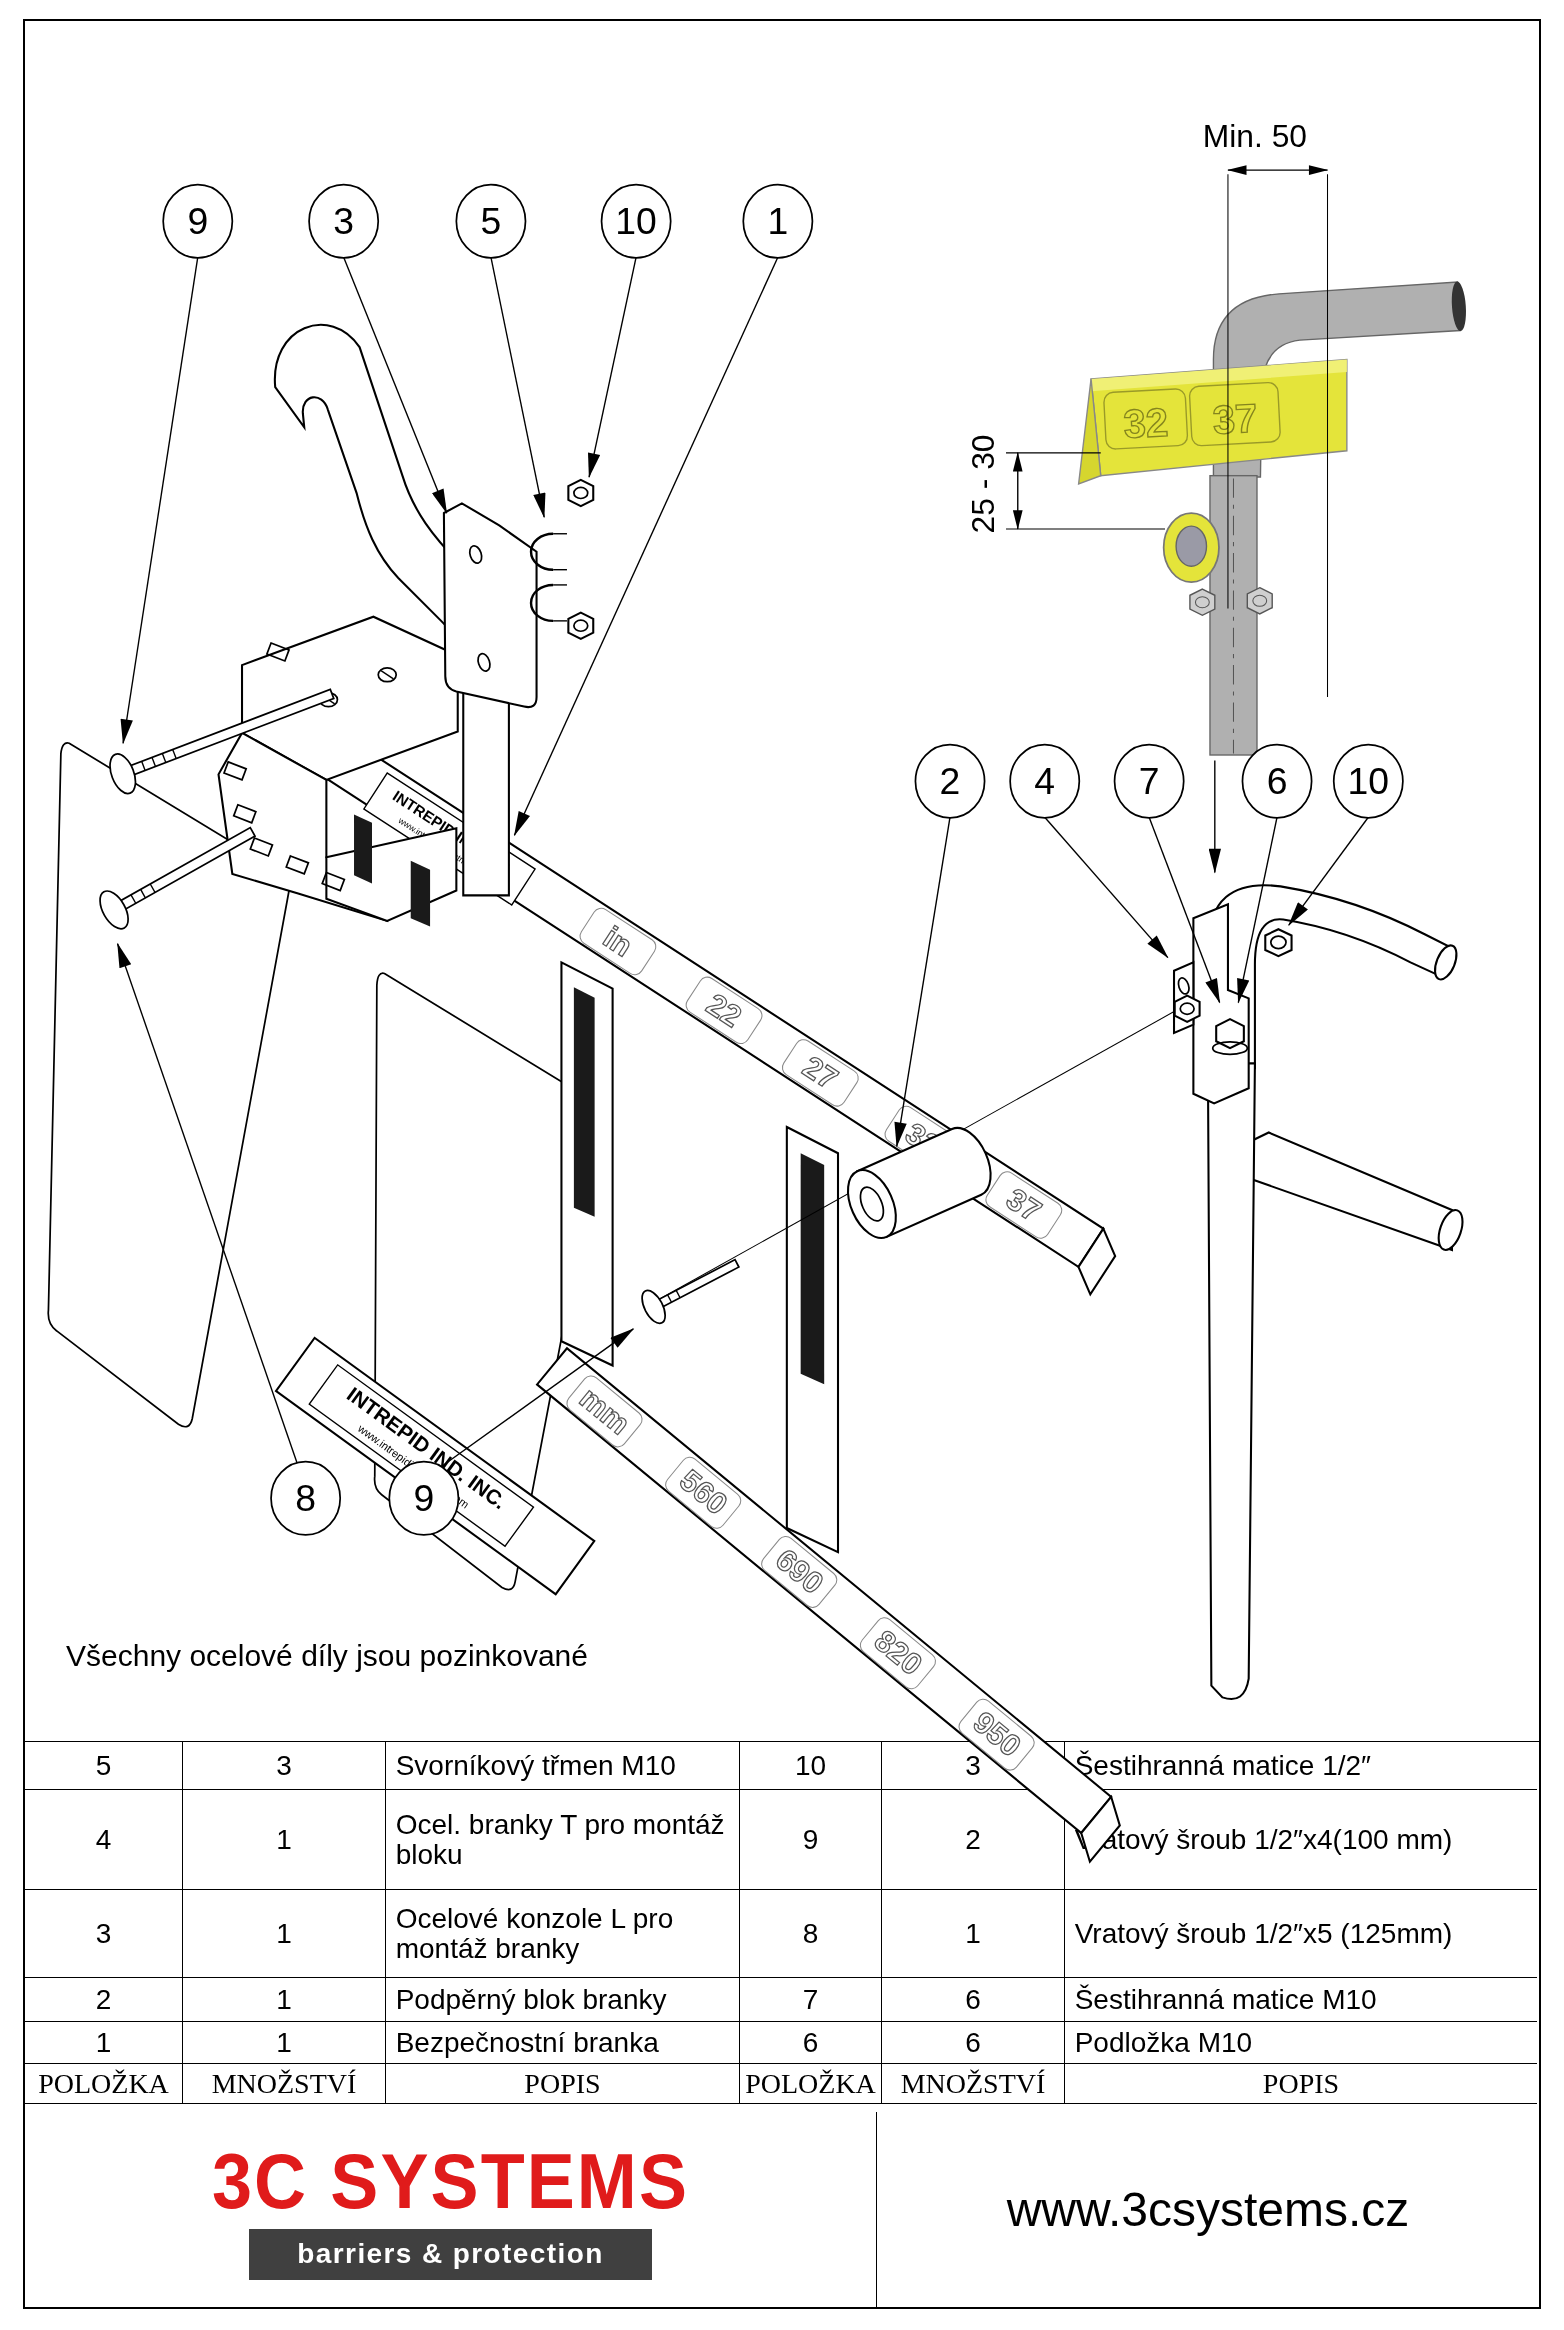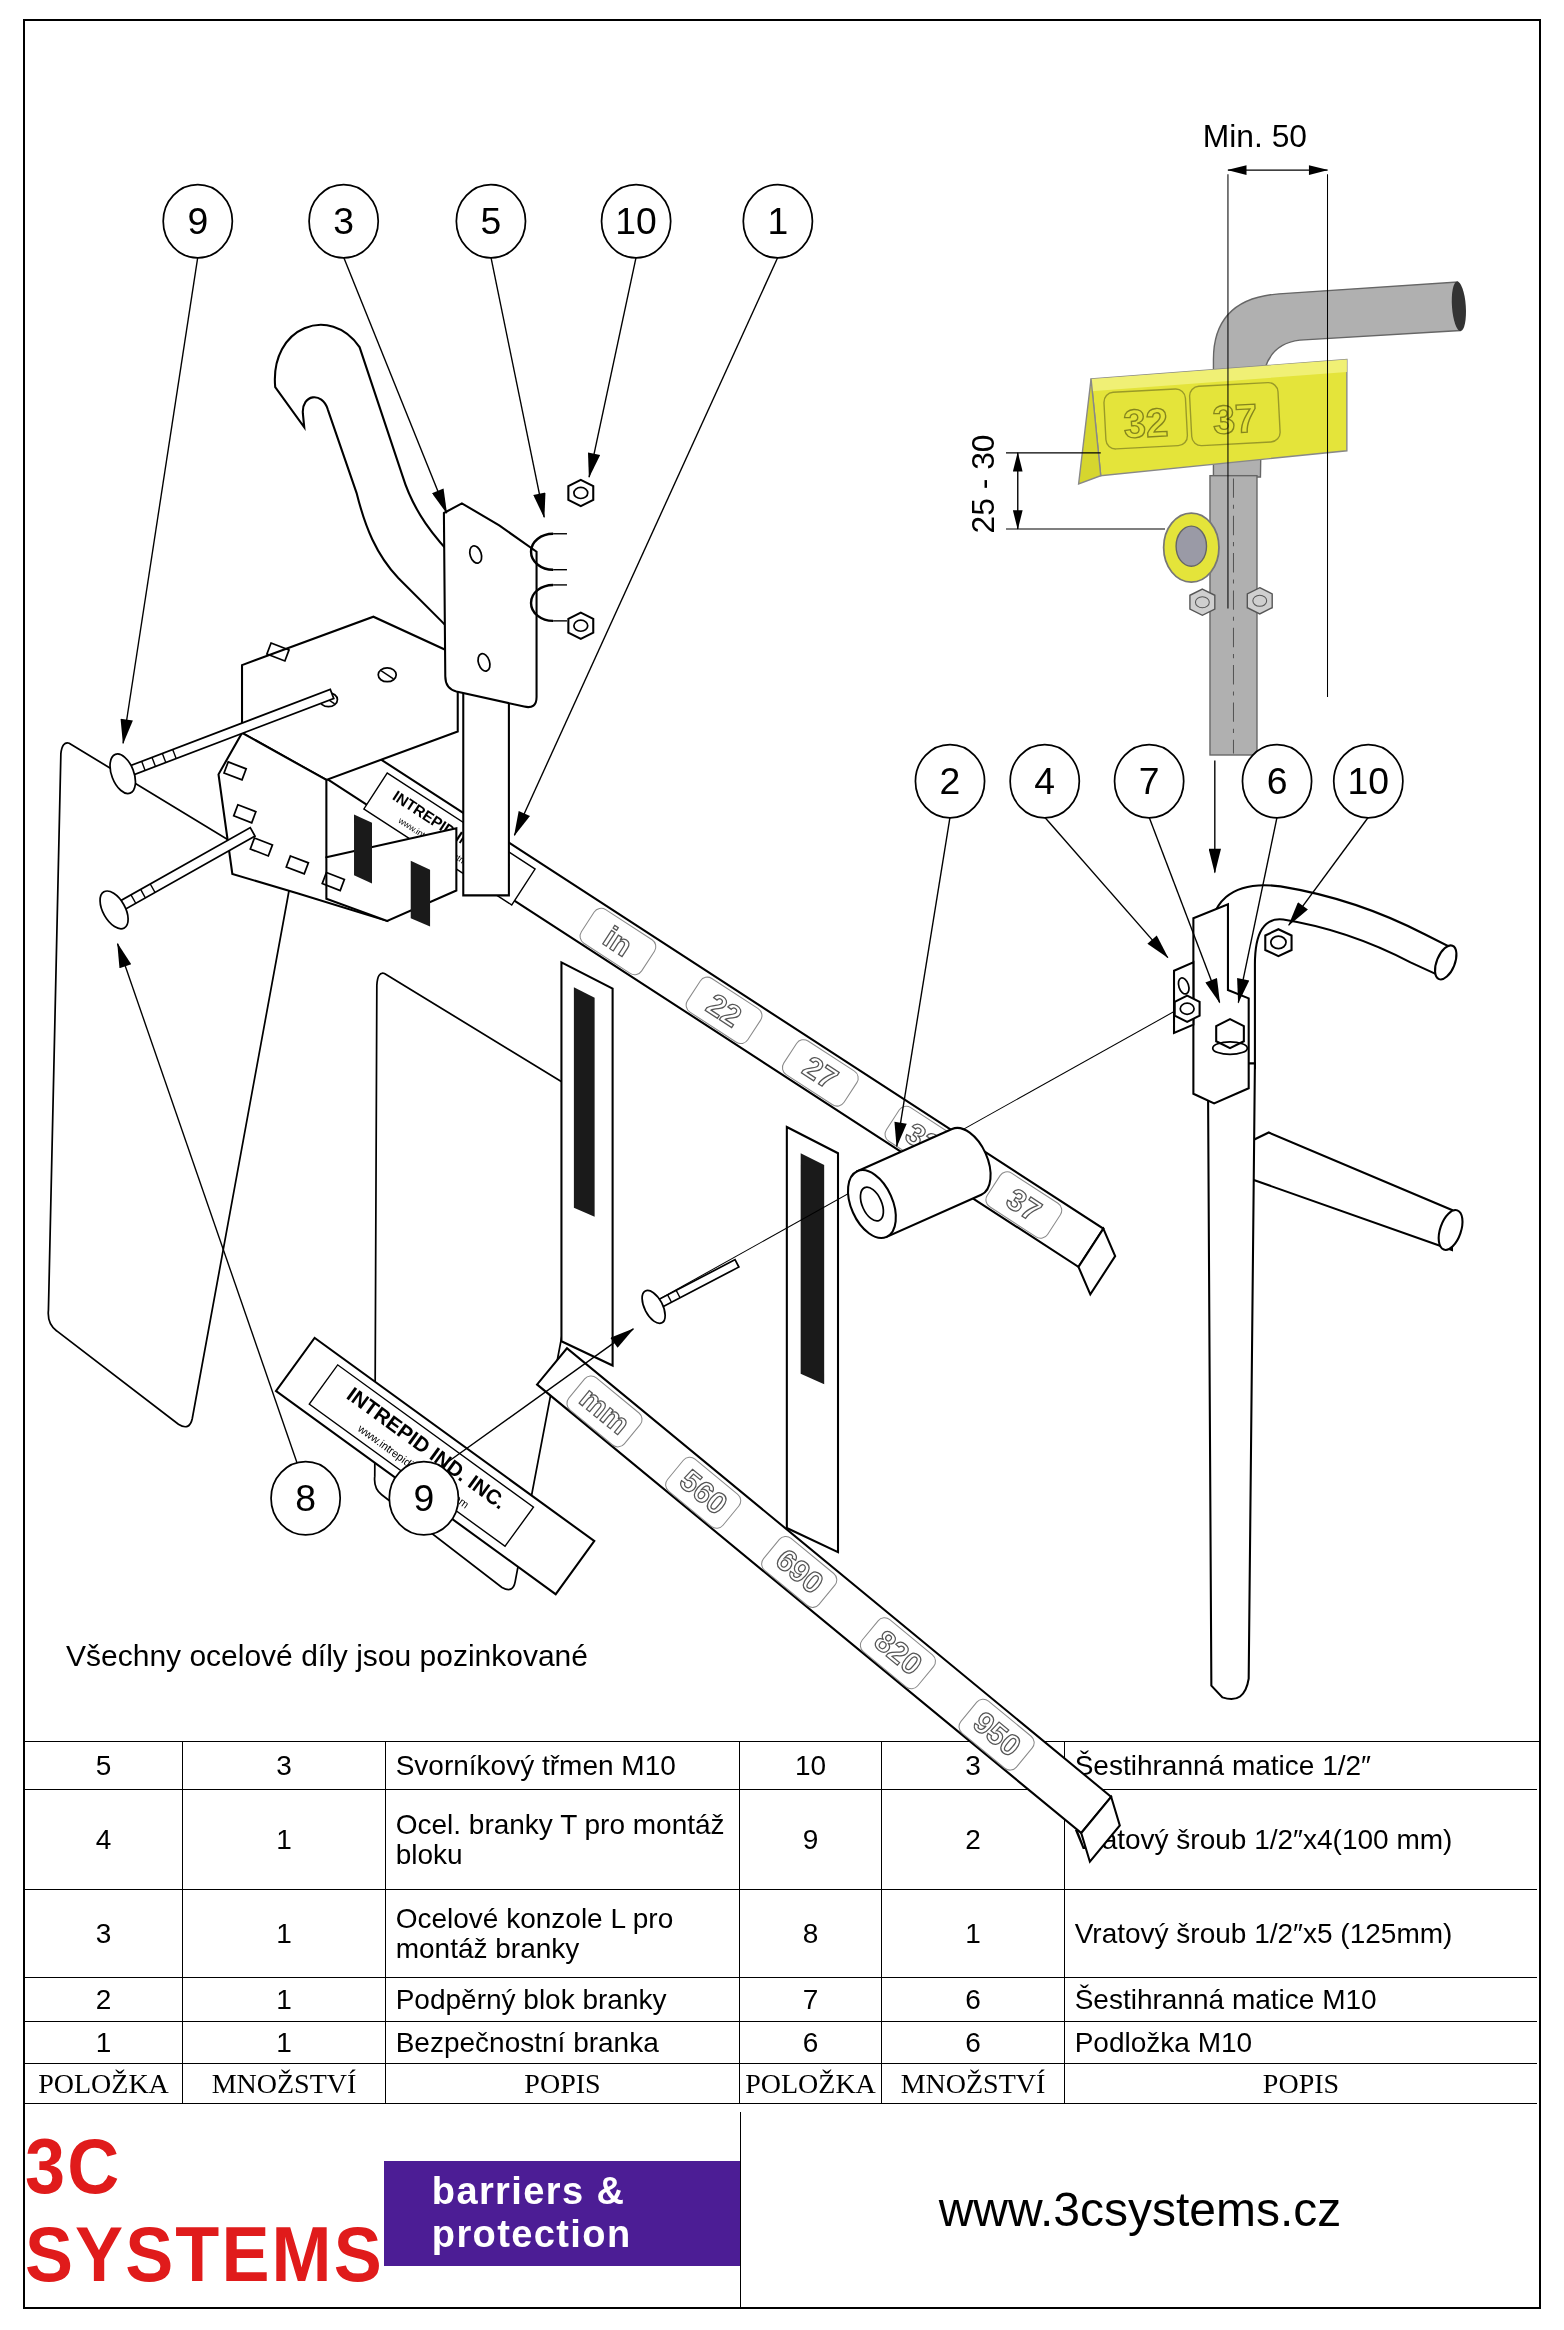--- a/index.html
+++ b/index.html
@@ -14,26 +14,26 @@
        grid-template-columns:158px 203px 354px 142px 183px 472px;
        grid-template-rows:48px 100px 88px 44px 42px 40px;}
   .cell{border-right:1.7px solid #000;border-bottom:1.7px solid #000;
         display:flex;align-items:center;justify-content:center;
         font-size:28px;line-height:1.08;box-sizing:border-box;overflow:hidden;}
   .cell.desc{justify-content:flex-start;padding-left:9.7px;padding-right:0;text-align:left;}
   .cell.lastcol{border-right:none;}
   .cell.hdr{font-size:28px;font-family:Liberation Serif, serif;}
   
   #foot{position:absolute;left:0;top:2091px;width:100%;height:195px;display:flex;box-sizing:border-box;}
-  #foot .lcell{width:716px;border-right:1.7px solid #000;box-sizing:border-box;
-               display:flex;flex-direction:row;align-items:center;justify-content:center;}
+  #foot .lcell{width:852px;border-right:1.7px solid #000;box-sizing:border-box;
+               display:flex;flex-direction:column;align-items:center;justify-content:center;}
   #foot .rcell{flex:1;display:flex;align-items:center;justify-content:center;}
   #brand{font-weight:bold;font-size:72px;letter-spacing:2.1px;transform:scaleY(1.08);}
-  #tagband{margin-top:7px;background:#4c1d95;color:#fff;font-weight:bold;
-           font-size:38px;padding:9.7px 48px;letter-spacing:1.4px;}
+  #tagband{margin-top:7px;background:#404040;color:#fff;font-weight:bold;
+           font-size:28px;padding:9.7px 48px;letter-spacing:1.4px;}
   #site{font-size:48px;color:#000;}
   svg{position:absolute;left:0;top:0;z-index:3;pointer-events:none;}
   .ln{stroke:#000;stroke-width:2;fill:none;}
   .part{fill:#fff;stroke:#000;stroke-width:3;}
   .thin{fill:none;stroke:#000;stroke-width:2.5;}
   .emboss{fill:none;stroke:#555;stroke-width:1.8;font-weight:bold;}
   .tab{fill:none;stroke:#8a8a8a;stroke-width:1.5;}
   .balloon{fill:#fff;stroke:#000;stroke-width:2.5;}
   .btxt{font-size:54px;fill:#000;text-anchor:middle;}
   .dimtxt{font-size:46px;fill:#000;}

